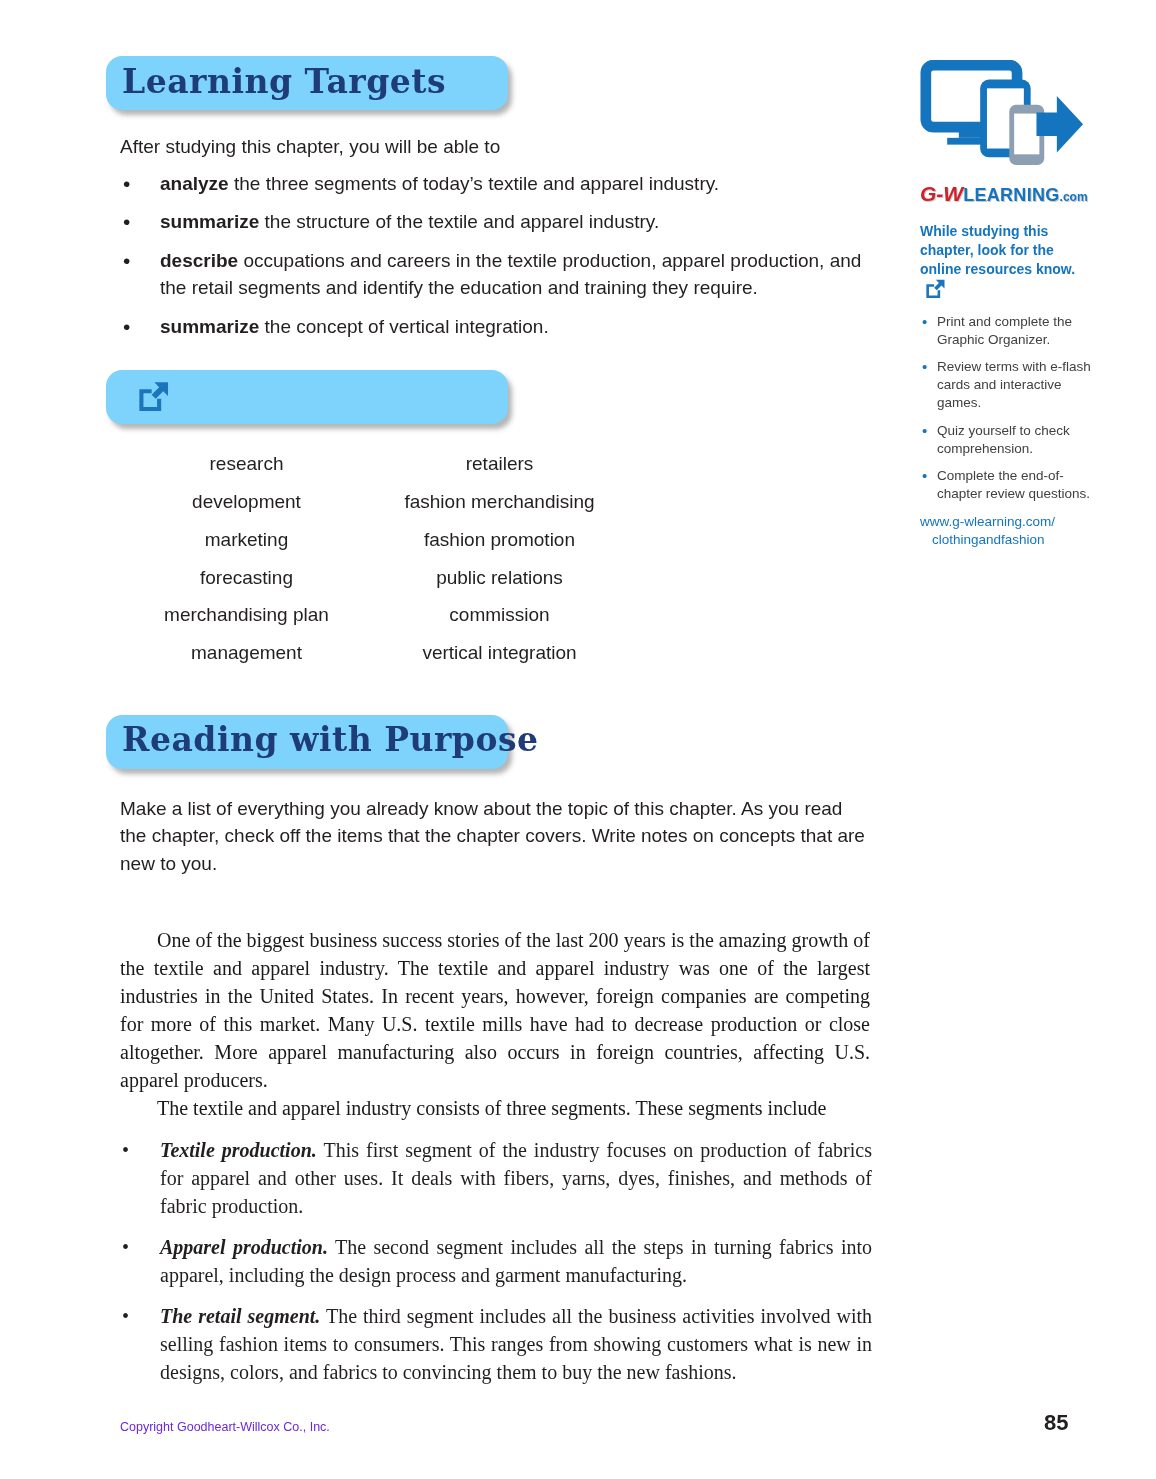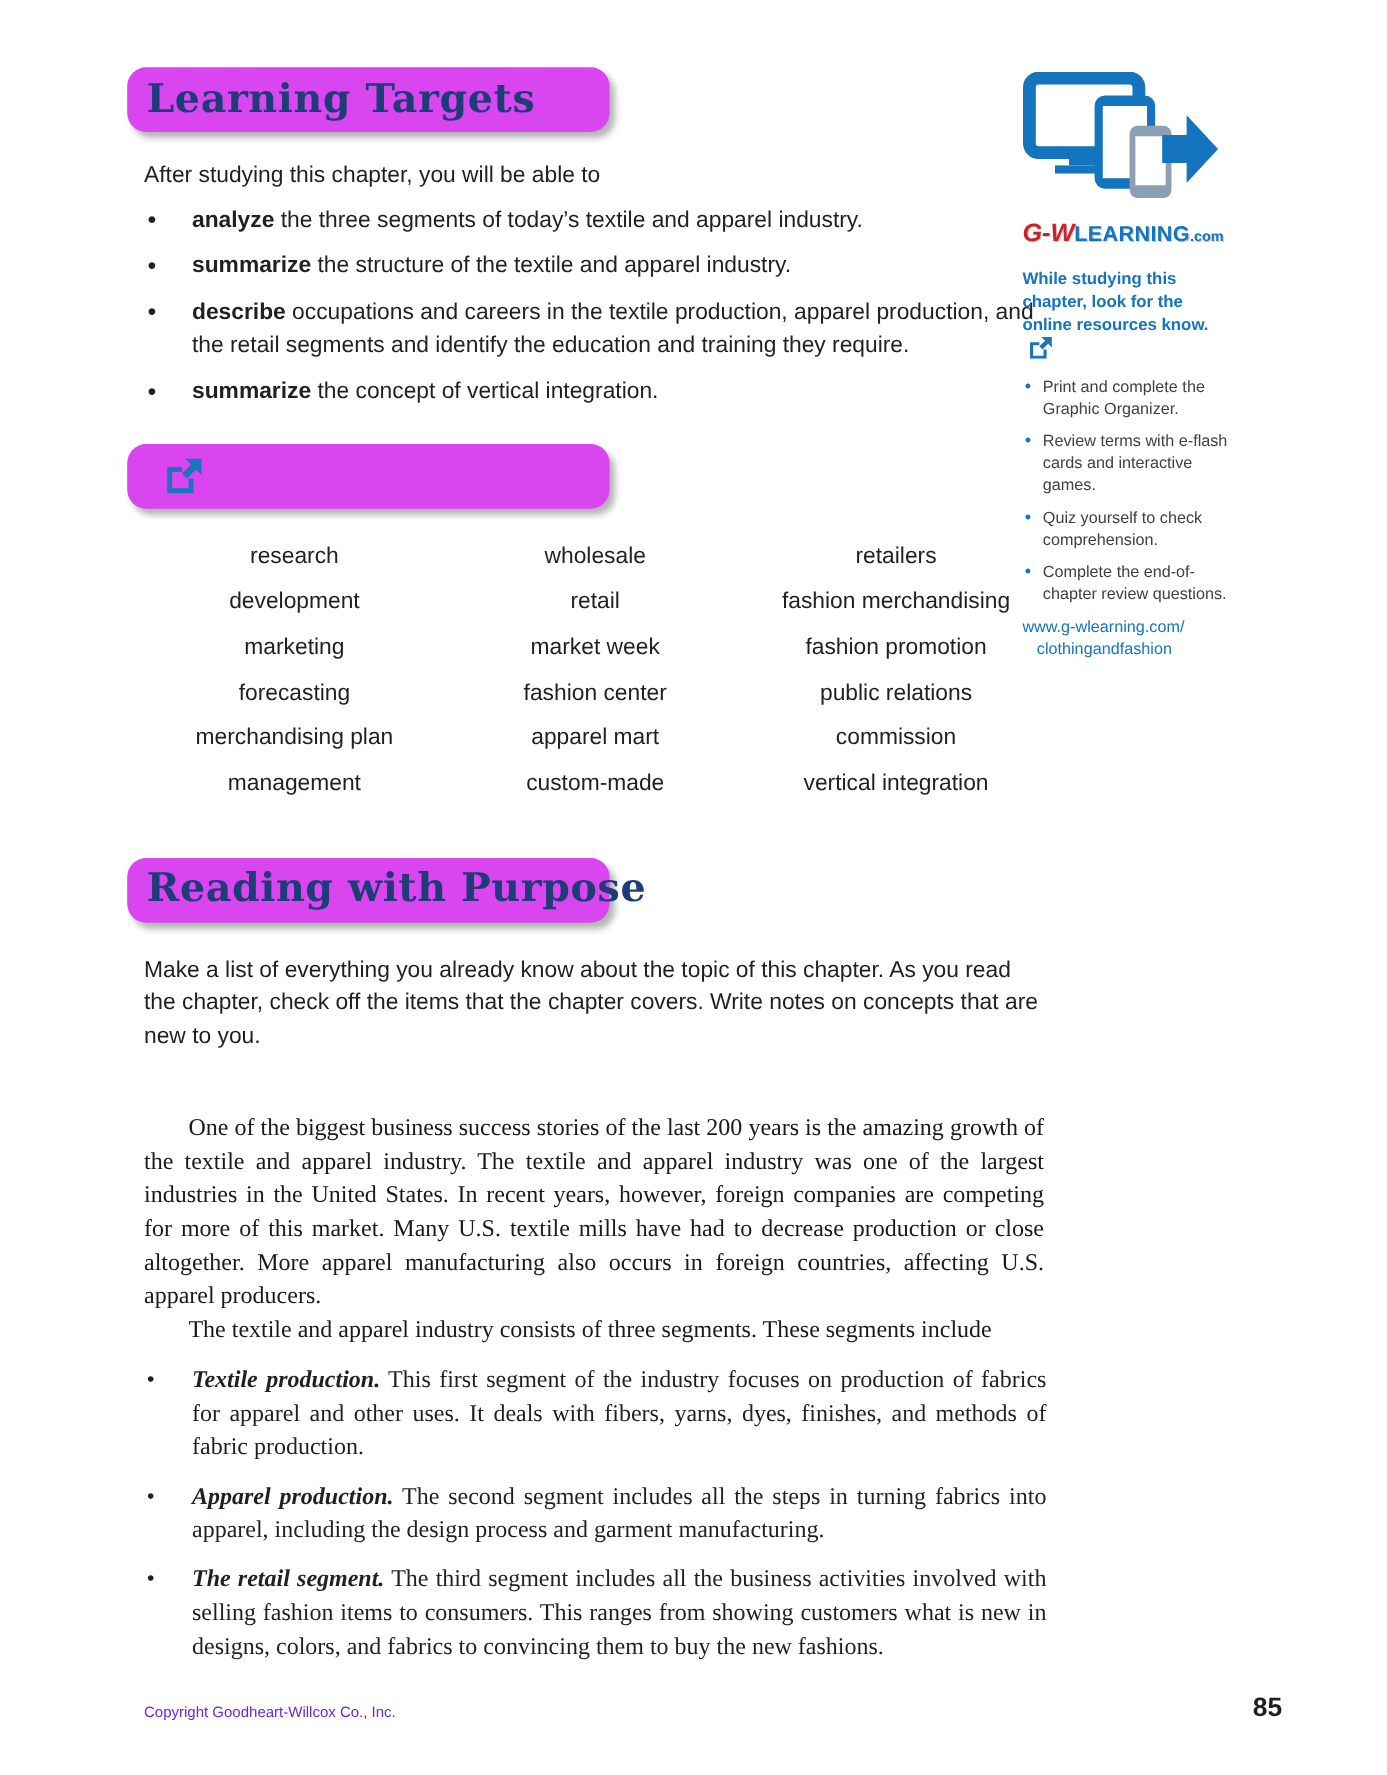--- a/index.html
+++ b/index.html
@@ -12,21 +12,21 @@
     position: relative;
     overflow: hidden;
   }
   .page { position: relative; width: 1156px; height: 1479px; }
 
   
   .main-col { position: absolute; left: 120px; top: 56px; width: 752px; }
 
   .banner {
     width: 402px; height: 54px;
-    background: #d946ef;
+    background: #7dd3fc;
     border-radius: 16px;
     box-shadow: 4px 5px 5px rgba(90,90,90,0.45);
     display: flex; align-items: center;
     padding: 0 18px 4px 16px;
     margin-left: -14px;
   }
   .banner .banner-text {
     font-family: "DejaVu Serif", serif;
     font-weight: bold;
     font-size: 33px;
@@ -86,21 +86,21 @@
     line-height: 1.4;
     text-align: justify;
   }
   ul.serif-bullets > li::before {
     content: "\2022";
     position: absolute; left: 2px; top: 0;
   }
   .lead-bi { font-weight: bold; font-style: italic; }
 
   
-  .sidebar { position: absolute; left: 852px; top: 60px; width: 172px; }
+  .sidebar { position: absolute; left: 920px; top: 60px; width: 172px; }
   .logo-art { display: block; }
   .logo-word {
     margin-top: 6px;
     white-space: nowrap;
     text-shadow: 1px 1px 0 #c9c9c9;
   }
   .logo-gw { color: #cc2229; font-weight: bold; font-style: italic; font-size: 21px; }
   .logo-learning { color: #1474be; font-weight: bold; font-size: 18px; letter-spacing: 0.3px; }
   .logo-com { color: #1474be; font-weight: bold; font-size: 12px; }
 
@@ -179,28 +179,20 @@
     </div>
 
     <div class="terms">
       <div class="term-col">
         <div class="term">research</div>
         <div class="term">development</div>
         <div class="term">marketing</div>
         <div class="term">forecasting</div>
         <div class="term">merchandising plan</div>
         <div class="term">management</div>
-      </div>
-      <div class="term-col">
-        <div class="term">wholesale</div>
-        <div class="term">retail</div>
-        <div class="term">market week</div>
-        <div class="term">fashion center</div>
-        <div class="term">apparel mart</div>
-        <div class="term">custom-made</div>
       </div>
       <div class="term-col">
         <div class="term">retailers</div>
         <div class="term">fashion merchandising</div>
         <div class="term">fashion promotion</div>
         <div class="term">public relations</div>
         <div class="term">commission</div>
         <div class="term">vertical integration</div>
       </div>
     </div>

